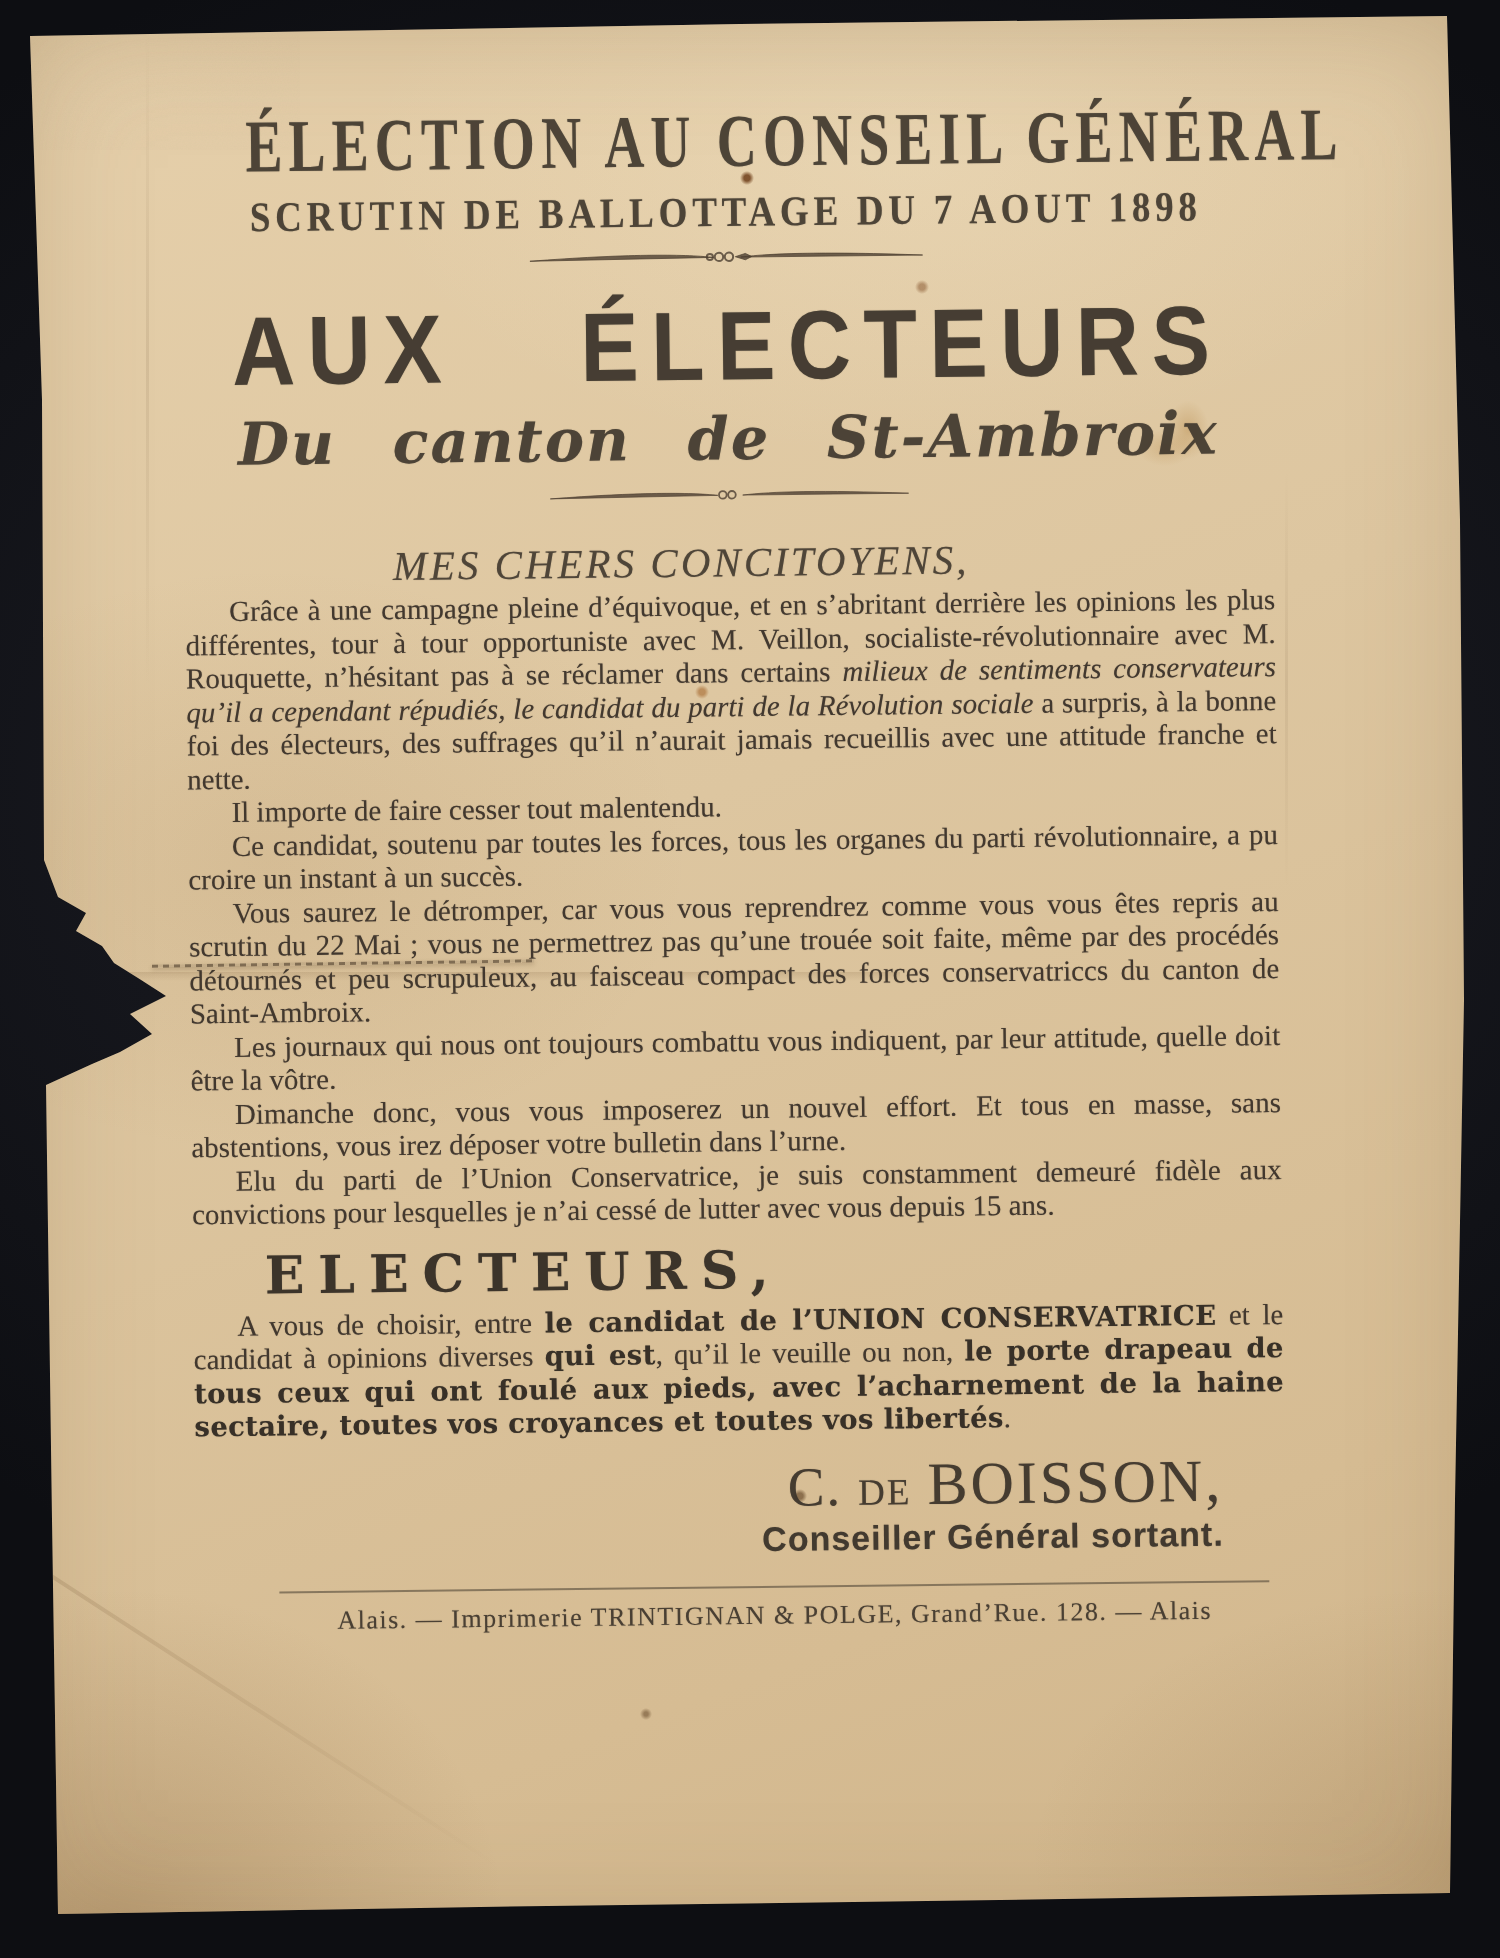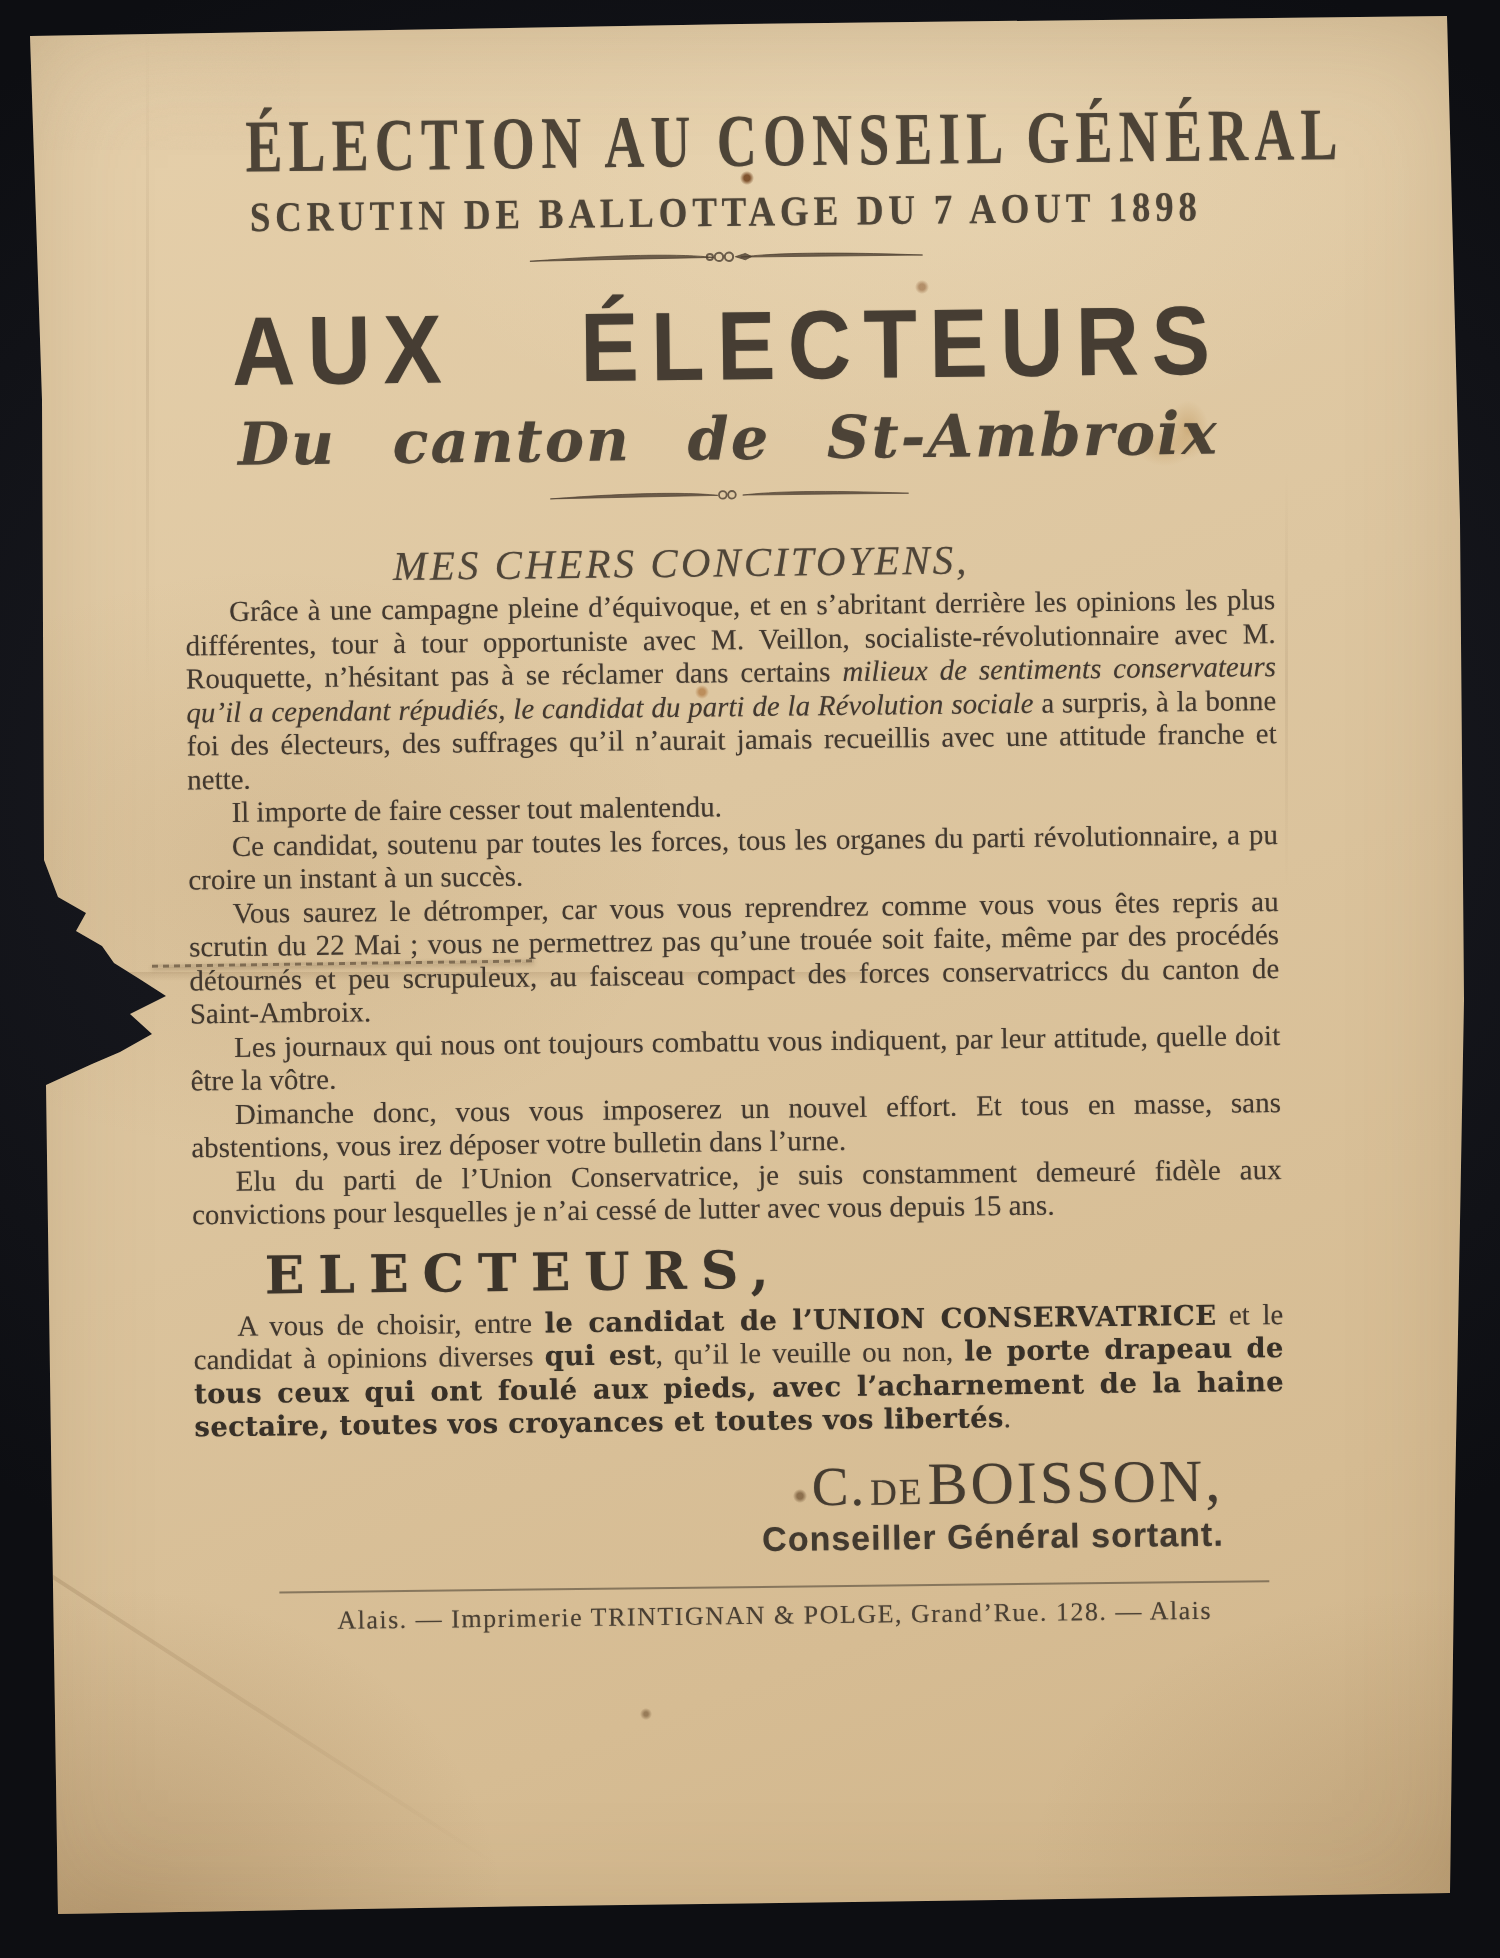--- a/index.html
+++ b/index.html
@@ -95,21 +95,21 @@
   }
   .seg.i{font-style:italic;}
   .seg.b{font-family:"DejaVu Serif", serif;font-weight:700;font-size:27.5px;letter-spacing:.3px;color:rgba(48,41,34,.92);}
   .electors-heading{
     margin:18px 0 8px 72px;
     font:700 52px/1 "DejaVu Serif", serif;letter-spacing:14px;
     color:rgba(50,43,36,.9);
   }
   .signature{ text-align:right;padding-right:62px;margin-top:18px;white-space:nowrap;}
   .sig-c{font:400 55px/1 "Liberation Serif", serif;letter-spacing:2px;}
-  .sig-de{font:400 37px/1 "Liberation Serif", serif;letter-spacing:2px;margin:0 0;}
+  .sig-de{font:400 37px/1 "Liberation Serif", serif;letter-spacing:2px;margin:0 12px;}
   .sig-surname{font:400 60px/1 "Liberation Serif", serif;letter-spacing:3px;}
   .sig-title{
     margin-top:6px;padding-right:62px;text-align:right;
     font:700 34px/1 "Liberation Sans", sans-serif;letter-spacing:1px;
     color:rgba(55,48,40,.88);
   }
   .footer-rule{height:2px;width:990px;margin:30px 0 0 83px;background:rgba(70,60,48,.55);}
   .imprint{
     width:990px;margin:12px 0 0 83px;text-align:center;
     font:400 26px/1.2 "Liberation Serif", serif;letter-spacing:1.5px;

